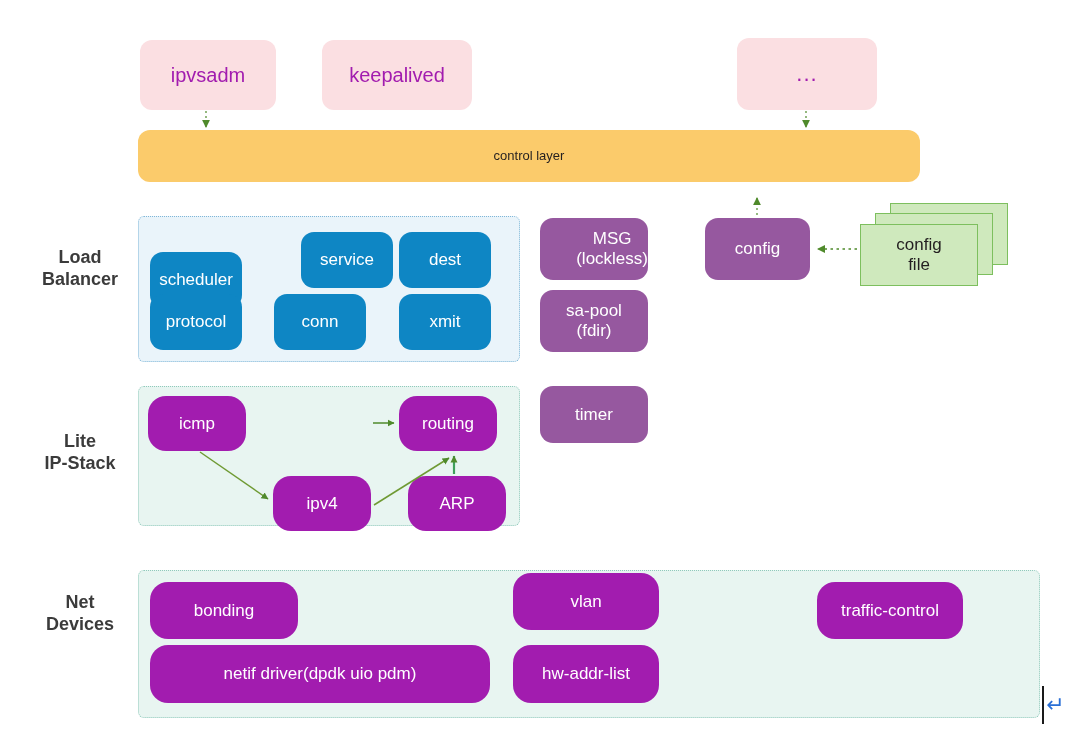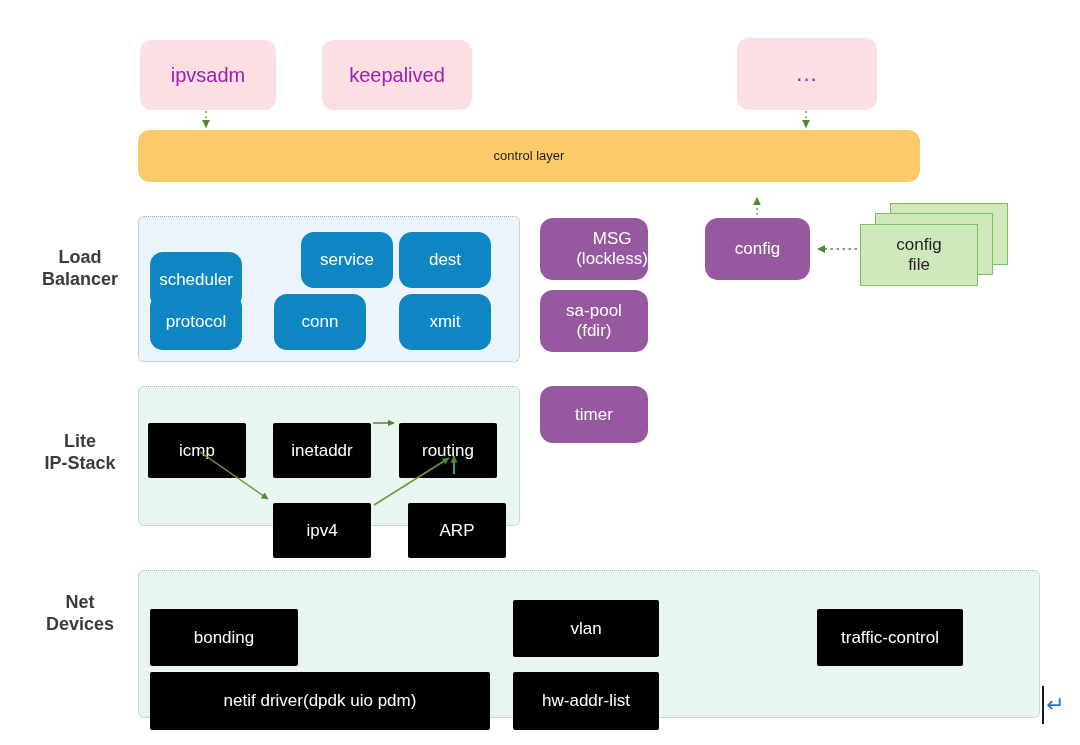--- a/index.html
+++ b/index.html
@@ -51,25 +51,24 @@
   
   .purple {
     background: #97599f;
     background: #96589f;
     border-radius: 13px;
     color: #ffffff;
     font-size: 17px;
   }
   
   .green {
-    background: #000000;
-    border-radius: 2px;
+    background: #a21caf;
+    border-radius: 18px;
     color: #ffffff;
     font-size: 17px;
-    margin-top: 27px;
   }
   
   .panel {
     position: absolute;
     box-sizing: border-box;
     border-radius: 6px;
   }
   .panel-blue {
     background: #eaf4fa;
     border: 1.5px dotted #7fb6d8;
@@ -201,23 +200,20 @@
   <div class="filestack" style="left:860px; top:203px; width:160px; height:90px;">
     <div class="filesheet" style="left:30px; top:0px; width:118px; height:62px;"></div>
     <div class="filesheet" style="left:15px; top:10px; width:118px; height:62px;"></div>
     <div class="filesheet" style="left:0px; top:21px; width:118px; height:62px;"></div>
     <div class="filelabel" style="left:0px; top:21px; width:118px; height:62px;">config
 file</div>
   </div>
 
   <div class="node green" style="left:148px; top:396px; width:98px; height:55px;">
     <span>icmp</span>
-  </div>
-  <div class="node green" style="left:273px; top:396px; width:98px; height:55px;">
-    <span>inetaddr</span>
   </div>
   <div class="node green" style="left:399px; top:396px; width:98px; height:55px;">
     <span>routing</span>
   </div>
   <div class="node green" style="left:273px; top:476px; width:98px; height:55px;">
     <span>ipv4</span>
   </div>
   <div class="node green" style="left:408px; top:476px; width:98px; height:55px;">
     <span>ARP</span>
   </div>

